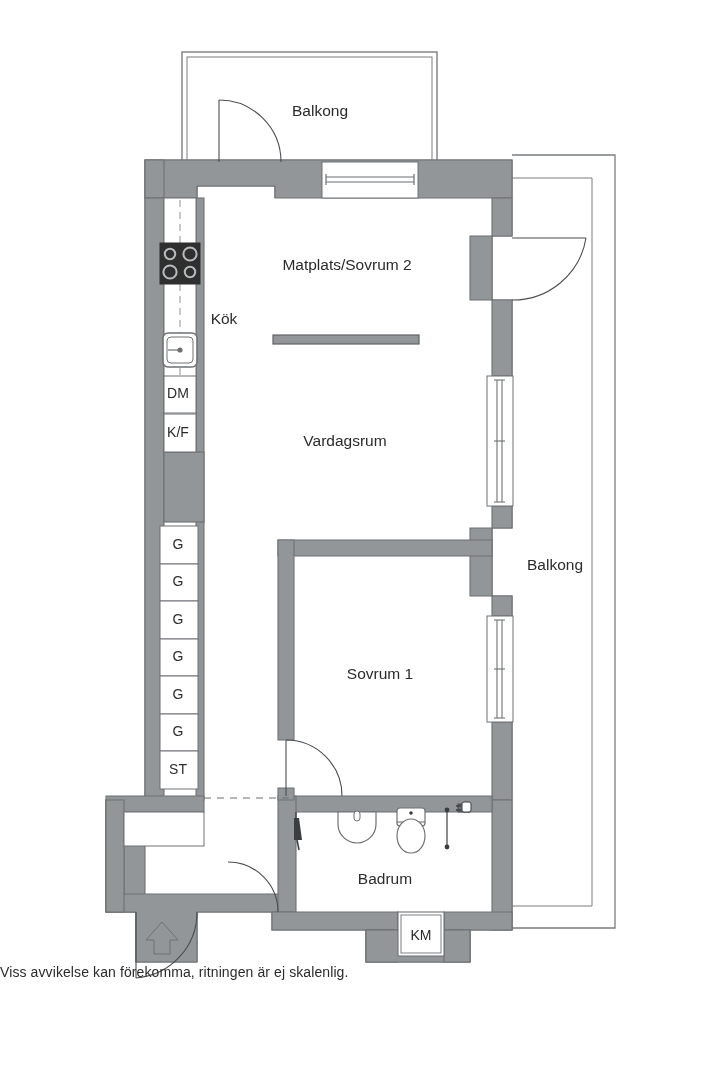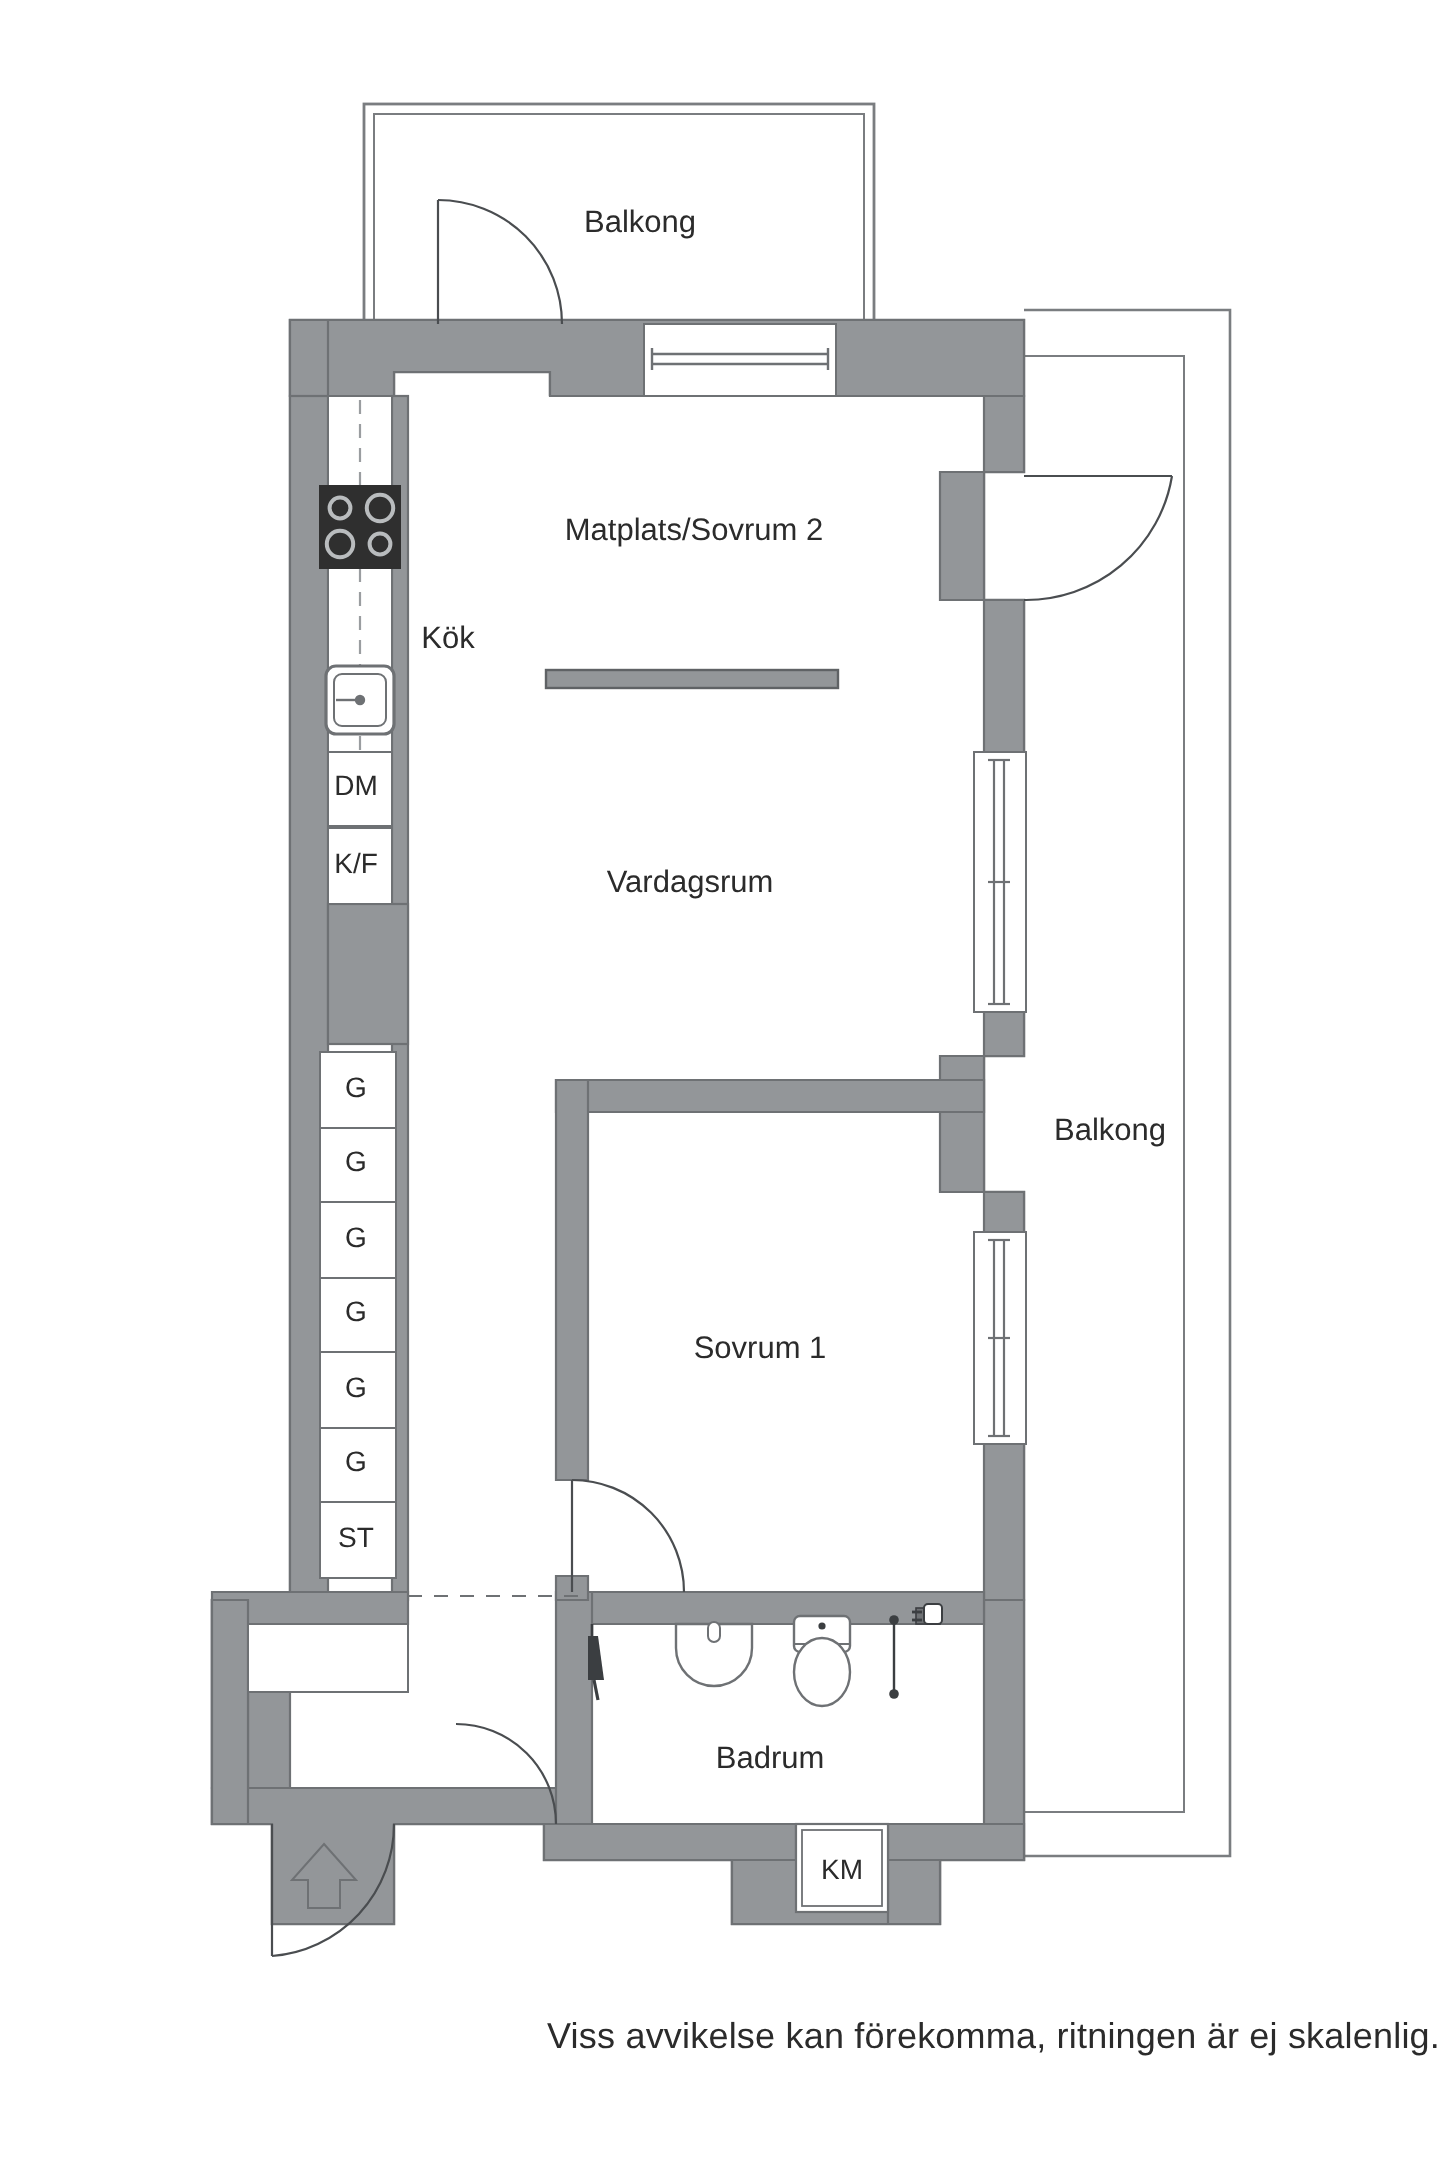--- a/index.html
+++ b/index.html
@@ -38,25 +38,25 @@
   .unit-label {
     font-family: "Liberation Sans", sans-serif;
     font-size: 14px;
     fill: #2b2b2b;
     text-anchor: middle;
     dominant-baseline: middle;
   }
   .caption {
     position: absolute;
     left: 0;
-    top: 1008px;
+    top: 964px;
     width: 720px;
-    text-align: right;
+    text-align: left;
     font-family: "Liberation Sans", sans-serif;
-    font-size: 18px;
+    font-size: 14px;
     color: #2b2b2b;
     letter-spacing: 0.1px;
   }
 </style>
 </head>
 <body>
 
 <div id="floorplan-root">
 
   <svg class="plan" viewBox="0 0 720 1080" xmlns="http://www.w3.org/2000/svg">

